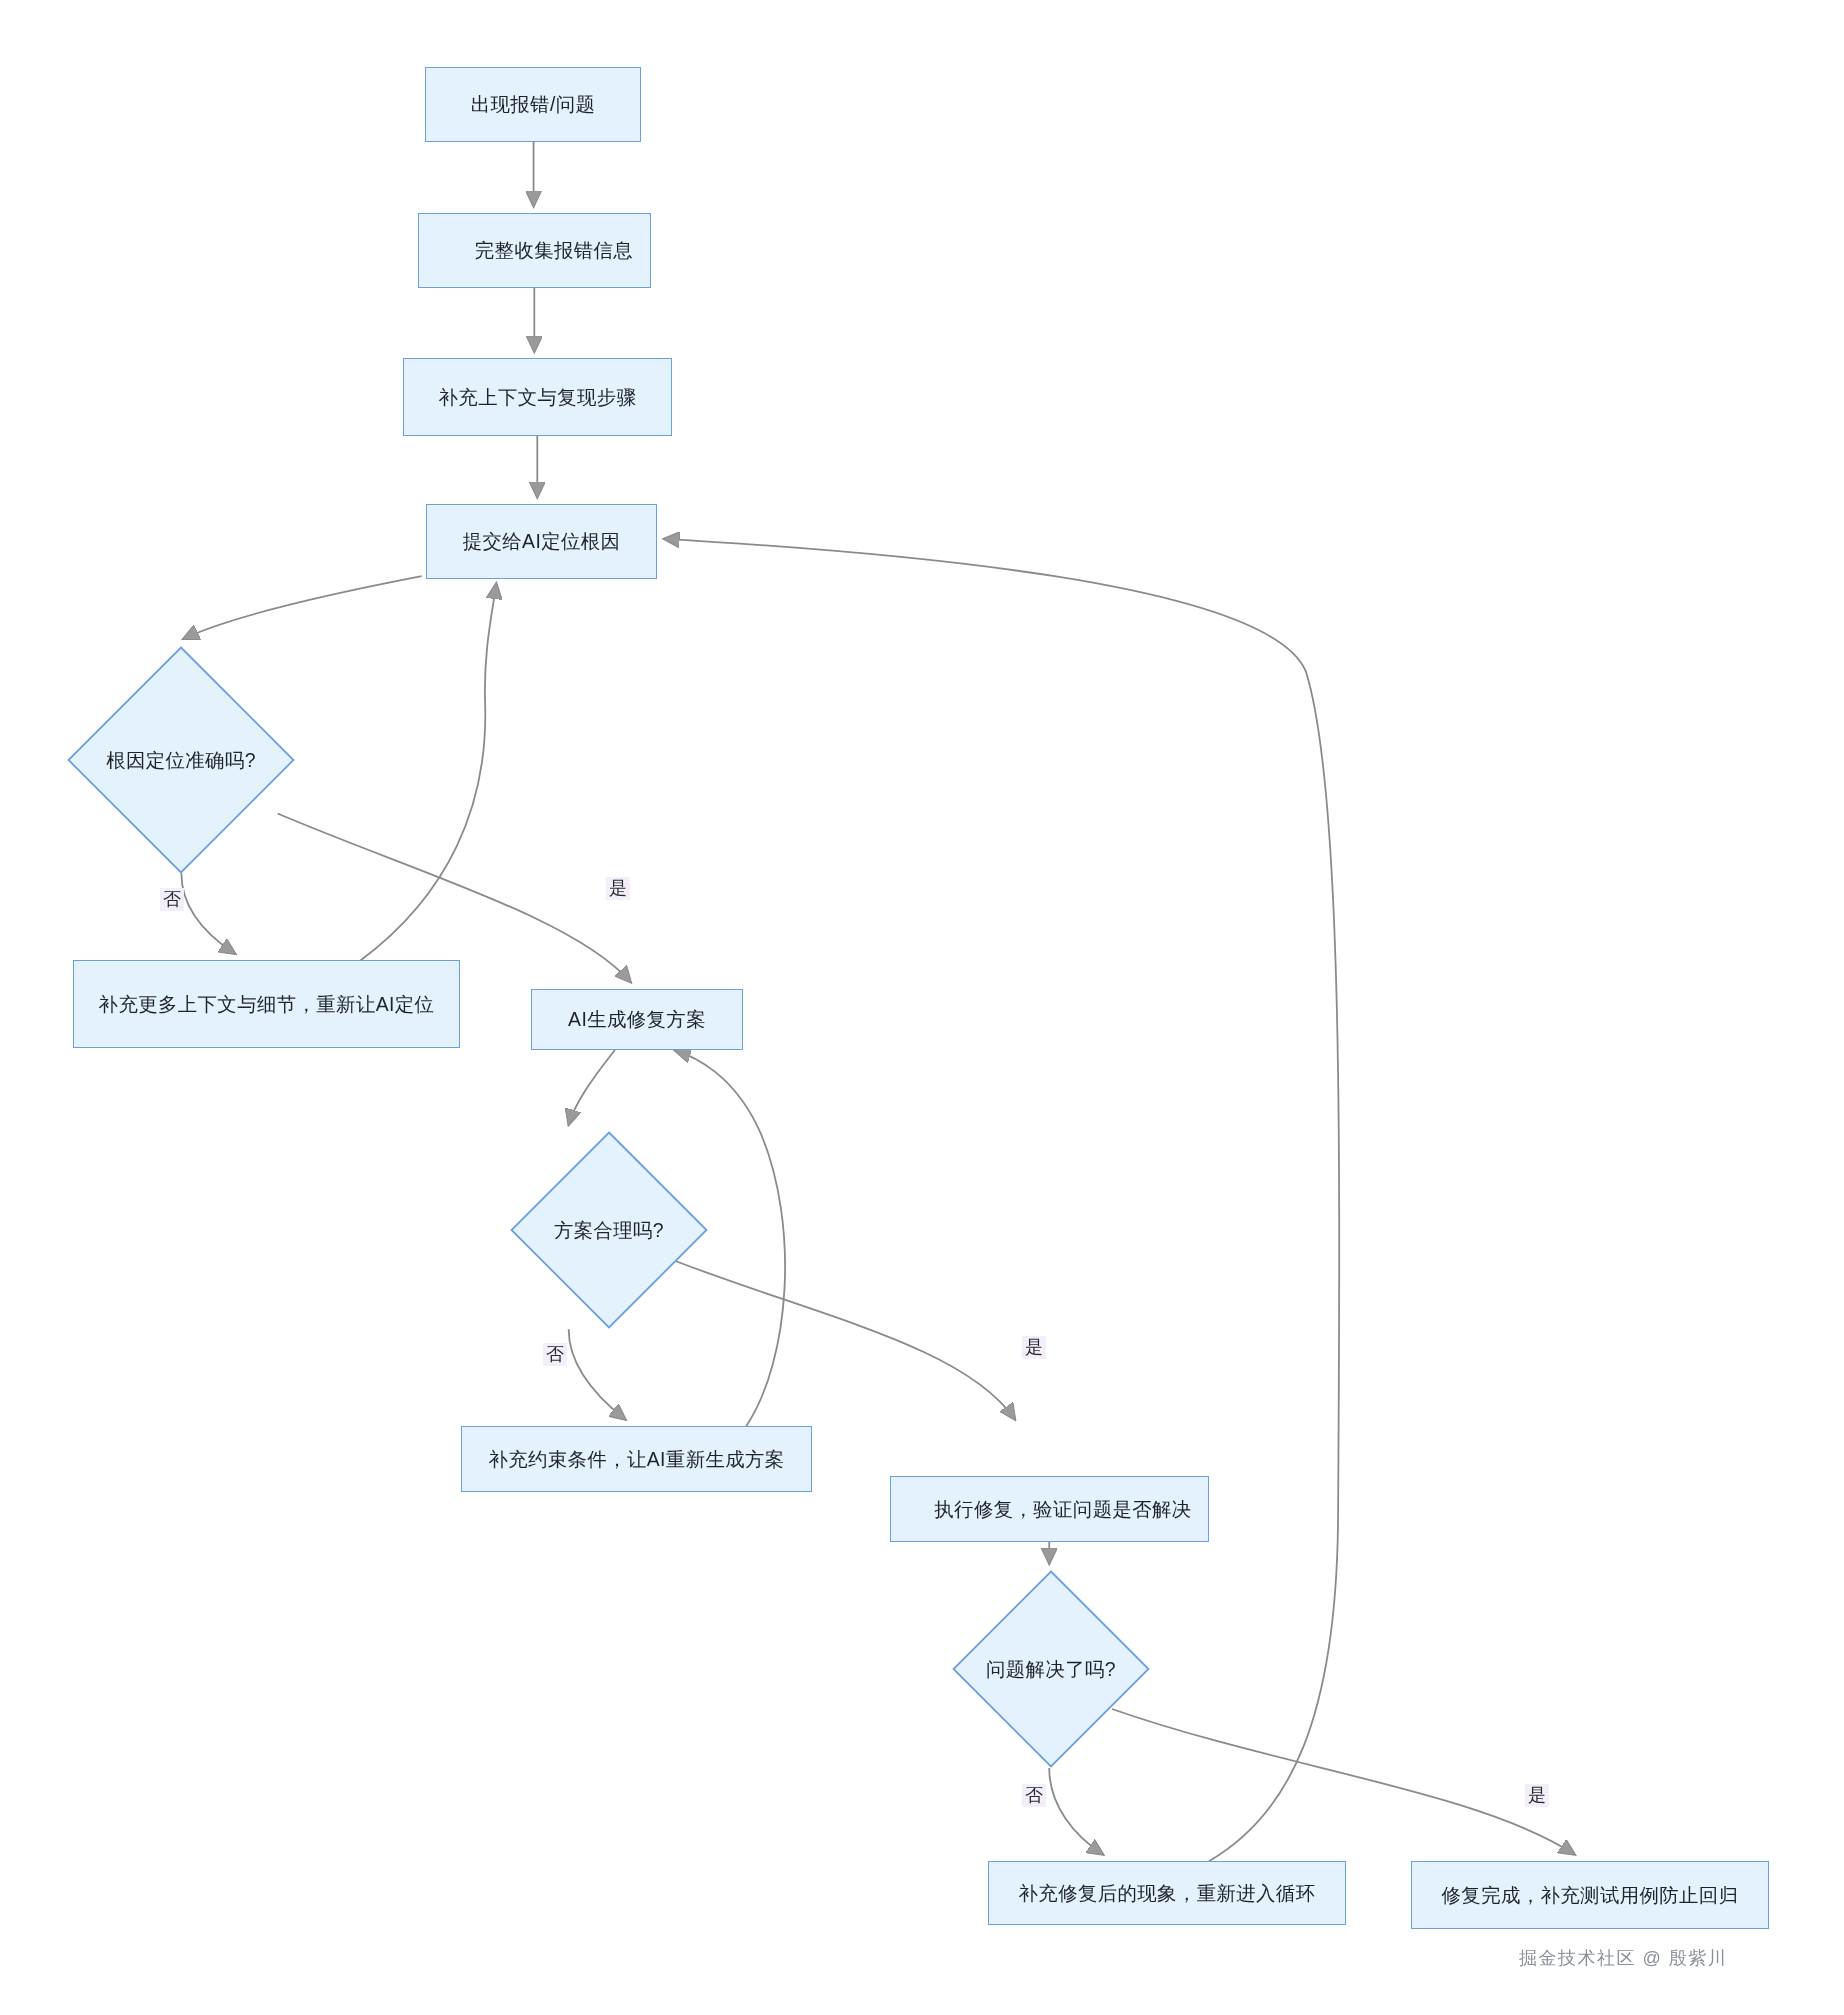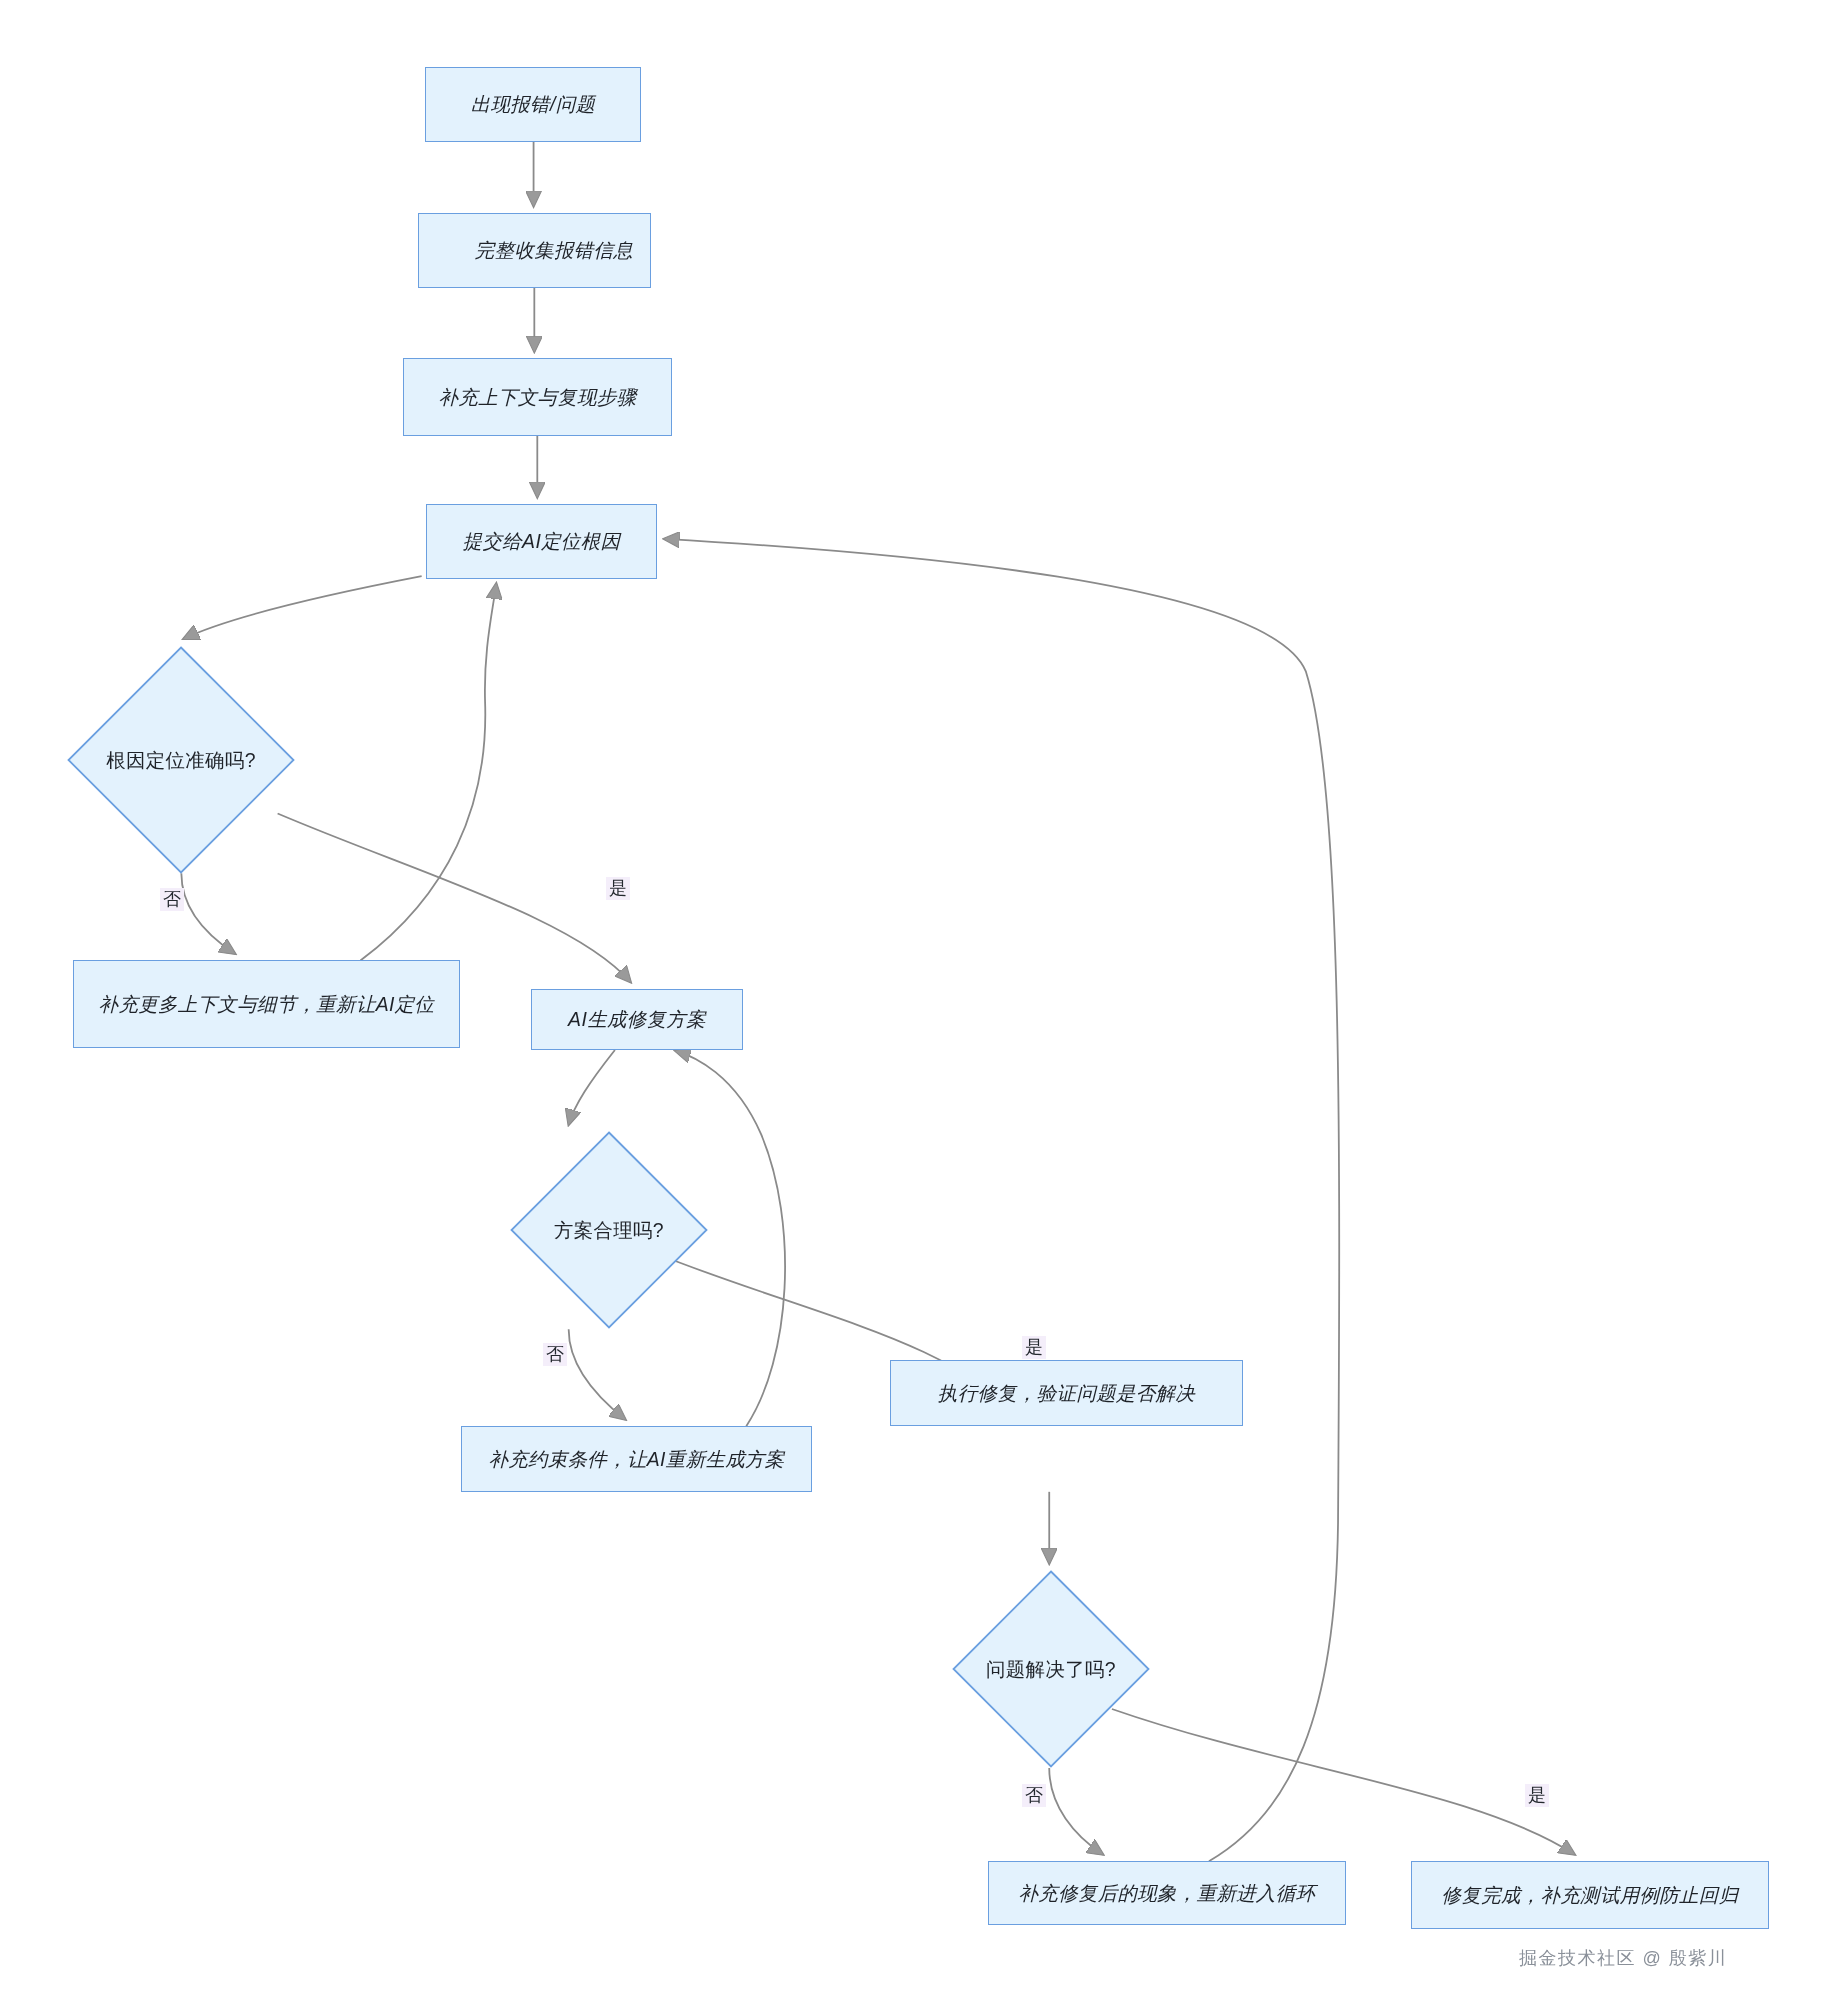--- a/index.html
+++ b/index.html
@@ -35,21 +35,20 @@
     font-size: 19.4px;
     line-height: 1.45;
     letter-spacing: 0.4px;
   }
   .node.process {
     background: #e3f2fd;
     border: 1.5px solid #6a9fe0;
   }
   .node.process .nlabel {
     padding: 0 16.4px;
-    font-style: italic;
   }
   .node.decision {
     background: transparent;
     border: none;
   }
   .node.decision .dshape {
     position: absolute;
     left: 0;
     top: 0;
     width: 100%;
@@ -134,21 +133,21 @@
       </div>
       <div class="node decision" style="left: 510px; top: 1131px; width: 198px; height: 198px; text-align: right;">
         <svg class="dshape" viewBox="0 0 265 265">
           <polygon points="132.5,2 263,132.5 132.5,263 2,132.5" fill="#e3f2fd" stroke="#6a9fe0" stroke-width="2.4"></polygon>
         </svg>
         <span class="nlabel">方案合理吗?</span>
       </div>
       <div class="node process" style="left: 461px; top: 1426px; width: 351px; height: 66px;">
         <span class="nlabel">补充约束条件，让AI重新生成方案</span>
       </div>
-      <div class="node process" style="left: 890px; top: 1360px; width: 353px; height: 66px;">
+      <div class="node process" style="left: 890px; top: 1476px; width: 319px; height: 66px; justify-content: flex-end;">
         <span class="nlabel">执行修复，验证问题是否解决</span>
       </div>
       <div class="node decision" style="left: 952px; top: 1570px; width: 198px; height: 198px;">
         <svg class="dshape" viewBox="0 0 265 265">
           <polygon points="132.5,2 263,132.5 132.5,263 2,132.5" fill="#e3f2fd" stroke="#6a9fe0" stroke-width="2.4"></polygon>
         </svg>
         <span class="nlabel">问题解决了吗?</span>
       </div>
       <div class="node process" style="left: 988px; top: 1861px; width: 358px; height: 64px;">
         <span class="nlabel">补充修复后的现象，重新进入循环</span>

